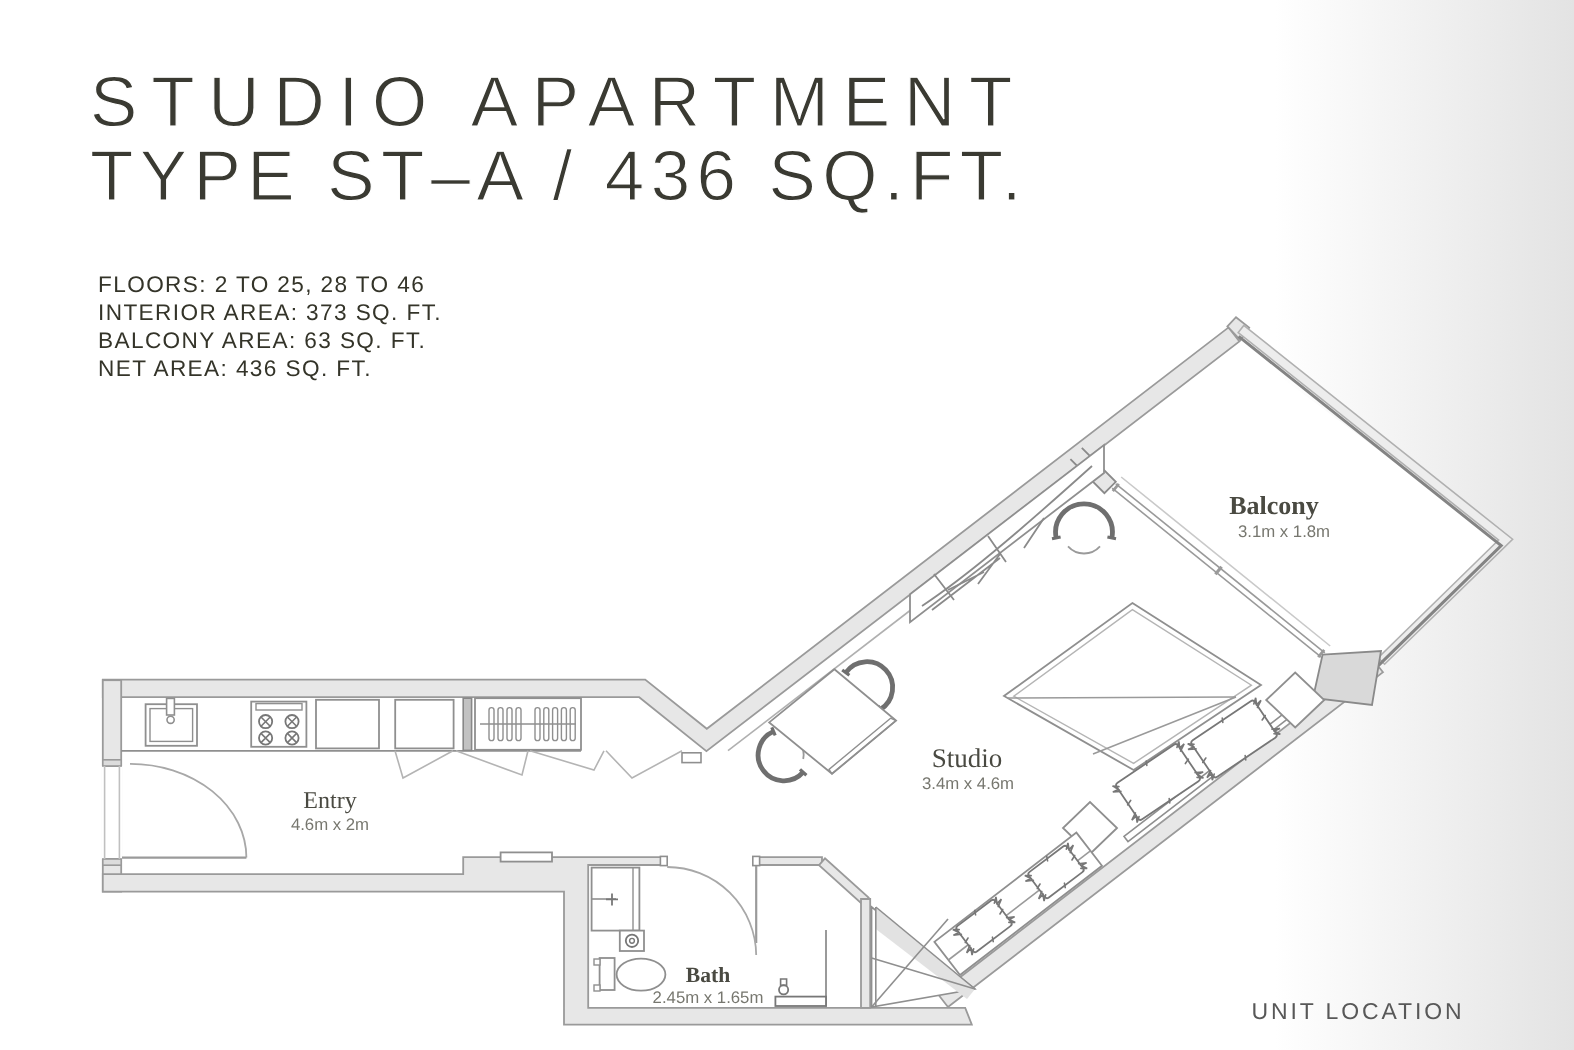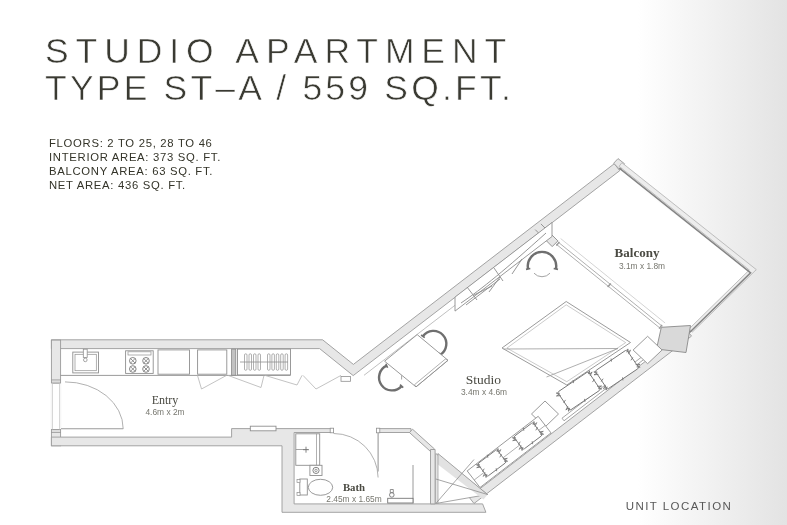--- a/index.html
+++ b/index.html
@@ -3,21 +3,21 @@
 html,body{margin:0;padding:0;width:787px;height:525px;overflow:hidden;}
 body{background:linear-gradient(to right,#ffffff 0%,#ffffff 81%,#e3e3e3 100%);font-family:"Liberation Sans",sans-serif;}
 .title{position:absolute;left:45px;top:32.5px;font-size:35.5px;color:#3a3a32;line-height:37.3px;font-weight:normal;-webkit-text-stroke:0.6px #ffffff;}
 .tl1{letter-spacing:6.9px;}
 .tl2{letter-spacing:3.2px;}
 .stats{position:absolute;left:49px;top:135.5px;font-size:11.3px;font-weight:normal;color:#343429;line-height:14.3px;letter-spacing:0.7px;}
 svg.plan{position:absolute;left:0;top:0;}
 </style></head>
 <body>
 
-<div class="title"><span class="tl1">STUDIO APARTMENT</span><br><span class="tl2">TYPE ST–A / 559 SQ.FT.</span></div>
+<div class="title"><span class="tl1">STUDIO APARTMENT</span><br><span class="tl2">TYPE ST–A / 436 SQ.FT.</span></div>
 
 <div class="stats">FLOORS: 2 TO 25, 28 TO 46<br>INTERIOR AREA: 373 SQ. FT.<br>BALCONY AREA: 63 SQ. FT.<br>NET AREA: 436 SQ. FT.</div>
 
 <svg class="plan" width="787" height="525" viewBox="0 0 787 525">
 
 <path d="M60.6,348.3L318.9,348.3L352.5,374.5L616.5,171.5L688,332L476,495L474,503.9L294.1,503.9L294.1,428.6L231.6,428.6L231.6,437.1L60.6,437.1Z" fill="#ffffff" stroke="none"></path>
 
 <path d="M617,171L752,272L688,331L660,326.5L556,241.5Z" fill="#ffffff" stroke="none"></path>
 
 <path d="M319.6,348.6L353.2,375.6L619.7,170.7L614.3,163.7L353.4,364.4L322.6,339.8L51.4,339.8L51.4,348.6L319.6,348.6Z" fill="#e7e7e7" stroke="#9a9a9a" stroke-width="0.9"></path>

